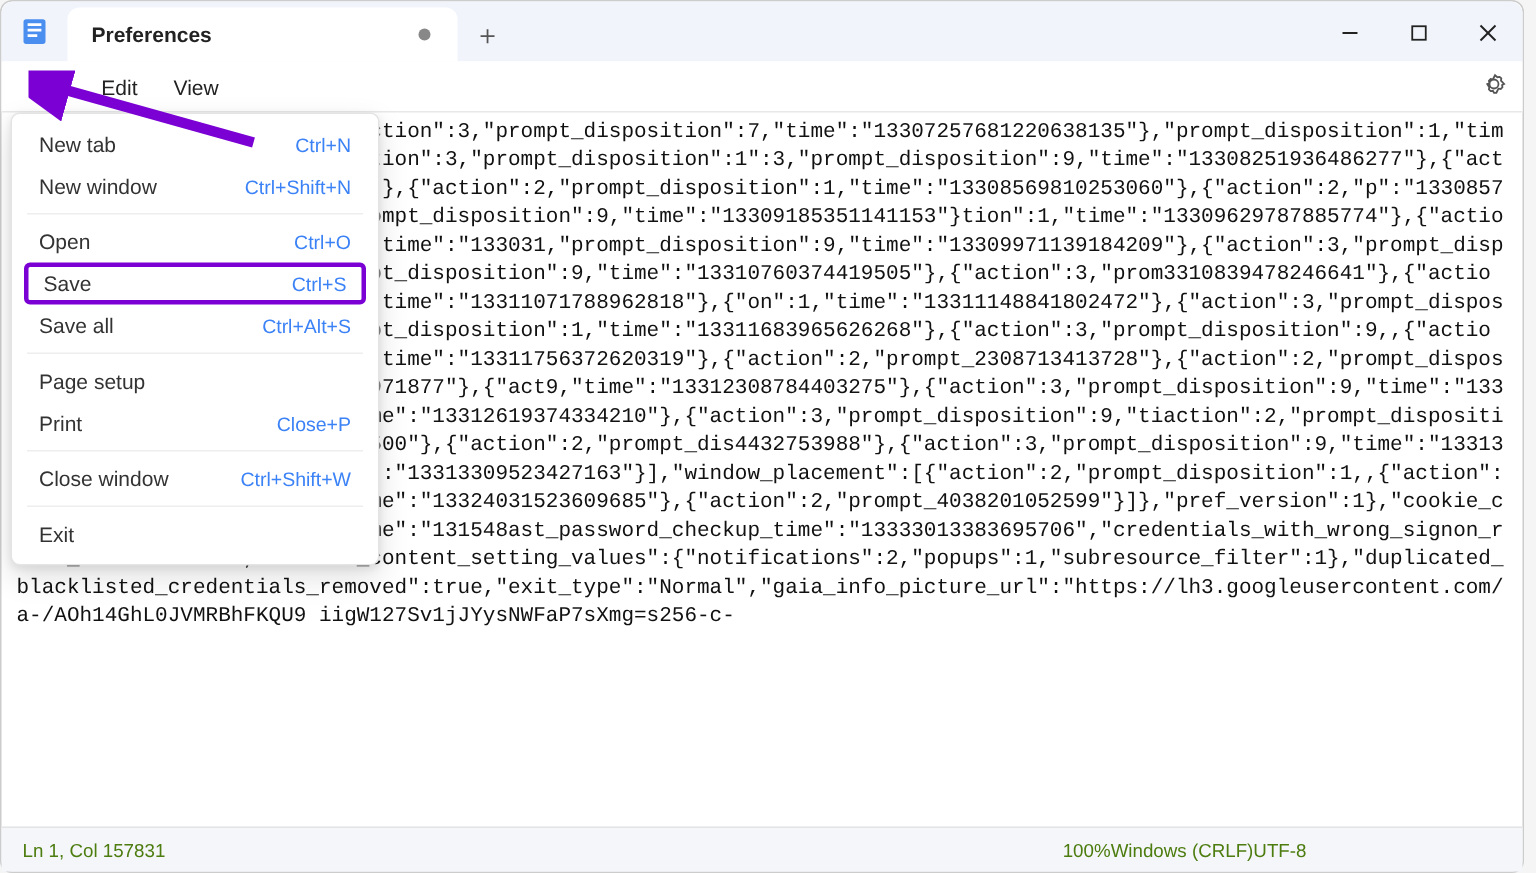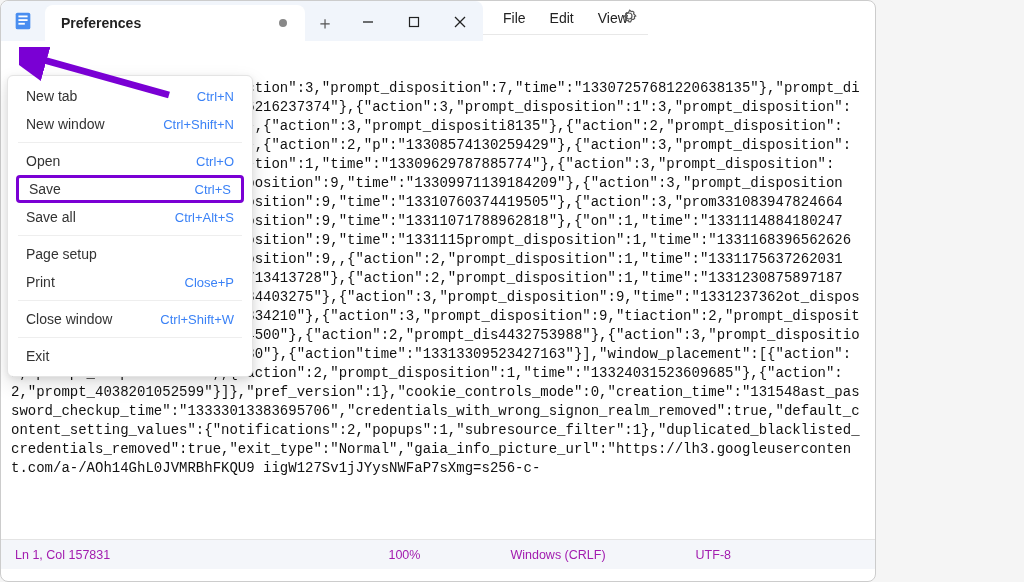--- a/index.html
+++ b/index.html
@@ -1,46 +1,46 @@
 <!DOCTYPE html>
 <html><head>
 <meta charset="utf-8">
 <style>
   * { box-sizing: border-box; margin: 0; padding: 0; }
   html, body { width: 1024px; height: 582px; overflow: hidden; font-family: "Segoe UI", Arial, sans-serif; background: #f5f5f5; }
-  .window { position: relative; width: 876px; height: 582px; background: #fff; border: 1px solid #ccc; border-radius: 8px; display: flex; flex-direction: row; }
+  .window { position: relative; width: 1016px; height: 582px; background: #fff; border: 1px solid #ccc; border-radius: 8px; display: flex; flex-direction: column; }
   
   .titlebar { height: 40px; display: flex; align-items: stretch; background: #f1f5fb; border-top-left-radius: 8px; border-top-right-radius: 8px; }
   .app-icon { width: 44px; display: flex; align-items: center; justify-content: center; }
   .app-icon svg { width: 22px; height: 22px; }
   .tab { display: flex; align-items: center; background: #fff; border-top-left-radius: 8px; border-top-right-radius: 8px; padding: 0 16px; margin-top: 4px; gap: 10px; min-width: 260px; position: relative; }
   .tab .title { font-size: 14px; font-weight: 600; color: #222; }
   .tab .dirty { width: 8px; height: 8px; border-radius: 50%; background: #888; position: absolute; right: 18px; }
   .newtab { width: 40px; display: flex; align-items: center; justify-content: center; color: #555; font-size: 18px; margin-top: 4px; }
   .spacer { flex: 1; }
   .win-controls { display: flex; align-items: center; }
   .win-btn { width: 46px; height: 32px; display: flex; align-items: center; justify-content: center; color: #222; font-size: 14px; margin-top: 2px; }
   .win-btn svg { width: 12px; height: 12px; }
   
-  .menubar { height: 34px; display: flex; align-items: center; padding: 0 8px; background: #fff; border-bottom: 1px solid #e8e8e8; position: relative; justify-content: center; }
+  .menubar { height: 34px; display: flex; align-items: center; padding: 0 8px; background: #fff; border-bottom: 1px solid #e8e8e8; position: relative; }
   .menu-item { padding: 6px 12px; font-size: 14px; color: #222; cursor: pointer; border-radius: 4px; }
   .gear { position: absolute; right: 10px; top: 6px; color: #555; }
   .gear svg { width: 18px; height: 18px; }
   
   .dropdown { position: absolute; left: 6px; top: 74px; width: 246px; background: #fff; border: 1px solid #e4e4e4; border-radius: 6px; box-shadow: 0 8px 20px rgba(0,0,0,0.12), 0 2px 6px rgba(0,0,0,0.08); padding: 6px 0; z-index: 50; text-align: center; }
   .dropdown .row { display: flex; align-items: center; justify-content: space-between; padding: 6px 18px; font-size: 14px; color: #333; cursor: pointer; }
   .dropdown .row .shortcut { color: #3b82f6; font-size: 13px; }
   .dropdown .sep { height: 1px; background: #eee; margin: 4px 10px; }
   .highlight-save { border: 3px solid #7a00d4; border-radius: 4px; margin: 0 8px; padding: 3px 10px !important; gap: 27px; }
   
   .content { position: absolute; left: 0; right: 0; top: 74px; bottom: 30px; padding: 4px 10px 4px 10px; font-family: Consolas, "Courier New", monospace; font-size: 14px; line-height: 19px; color: #111; white-space: pre-wrap; word-break: break-all; overflow: hidden; z-index: 1; }
   
-  .statusbar { position: absolute; bottom: 12px; left: 0; right: 0; height: 30px; background: #f4f6fa; border-top: 1px solid #e4e4e4; display: flex; align-items: center; font-size: 12.5px; color: #a21caf; padding: 0 14px; }
+  .statusbar { position: absolute; bottom: 0; left: 0; right: 0; height: 30px; background: #f4f6fa; border-top: 1px solid #e4e4e4; display: flex; align-items: center; font-size: 12.5px; color: #4d7c0f; padding: 0 14px; }
   .status-left { width: 280px; }
-  .status-seg { margin-left: auto; display: flex; gap: 90px; padding-right: 130px; align-items: center; }
+  .status-seg { margin-left: auto; display: flex; padding-right: 130px; align-items: center; }
   
   .arrow { position: absolute; z-index: 60; pointer-events: none; }
 </style>
 </head>
 <body>
 
 <div class="window">
 
   <div class="titlebar">
     <div class="app-icon">

